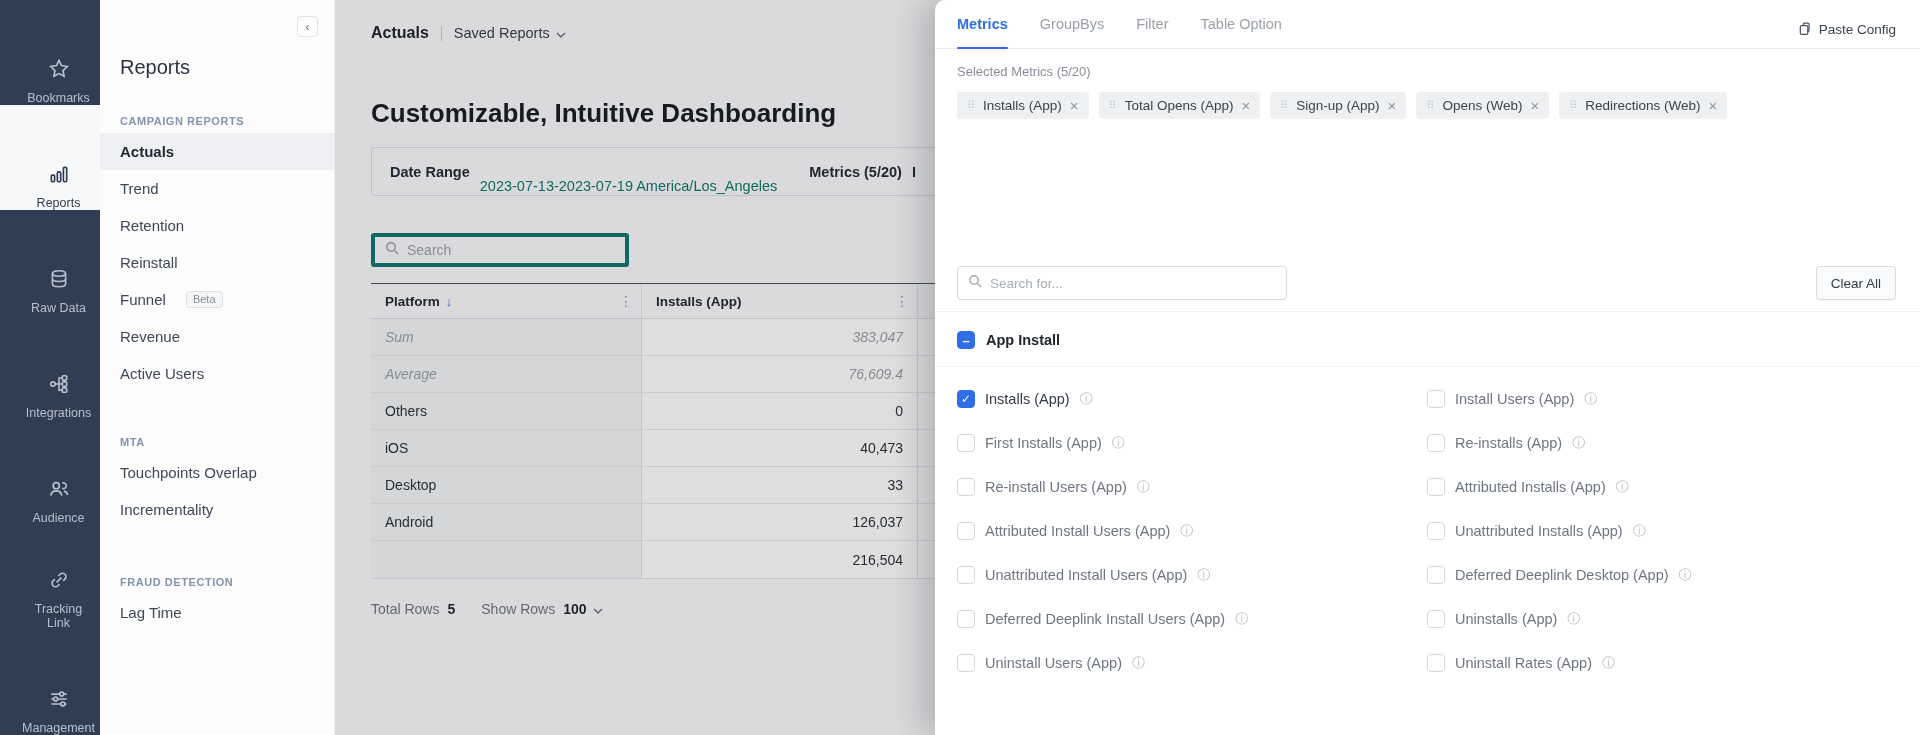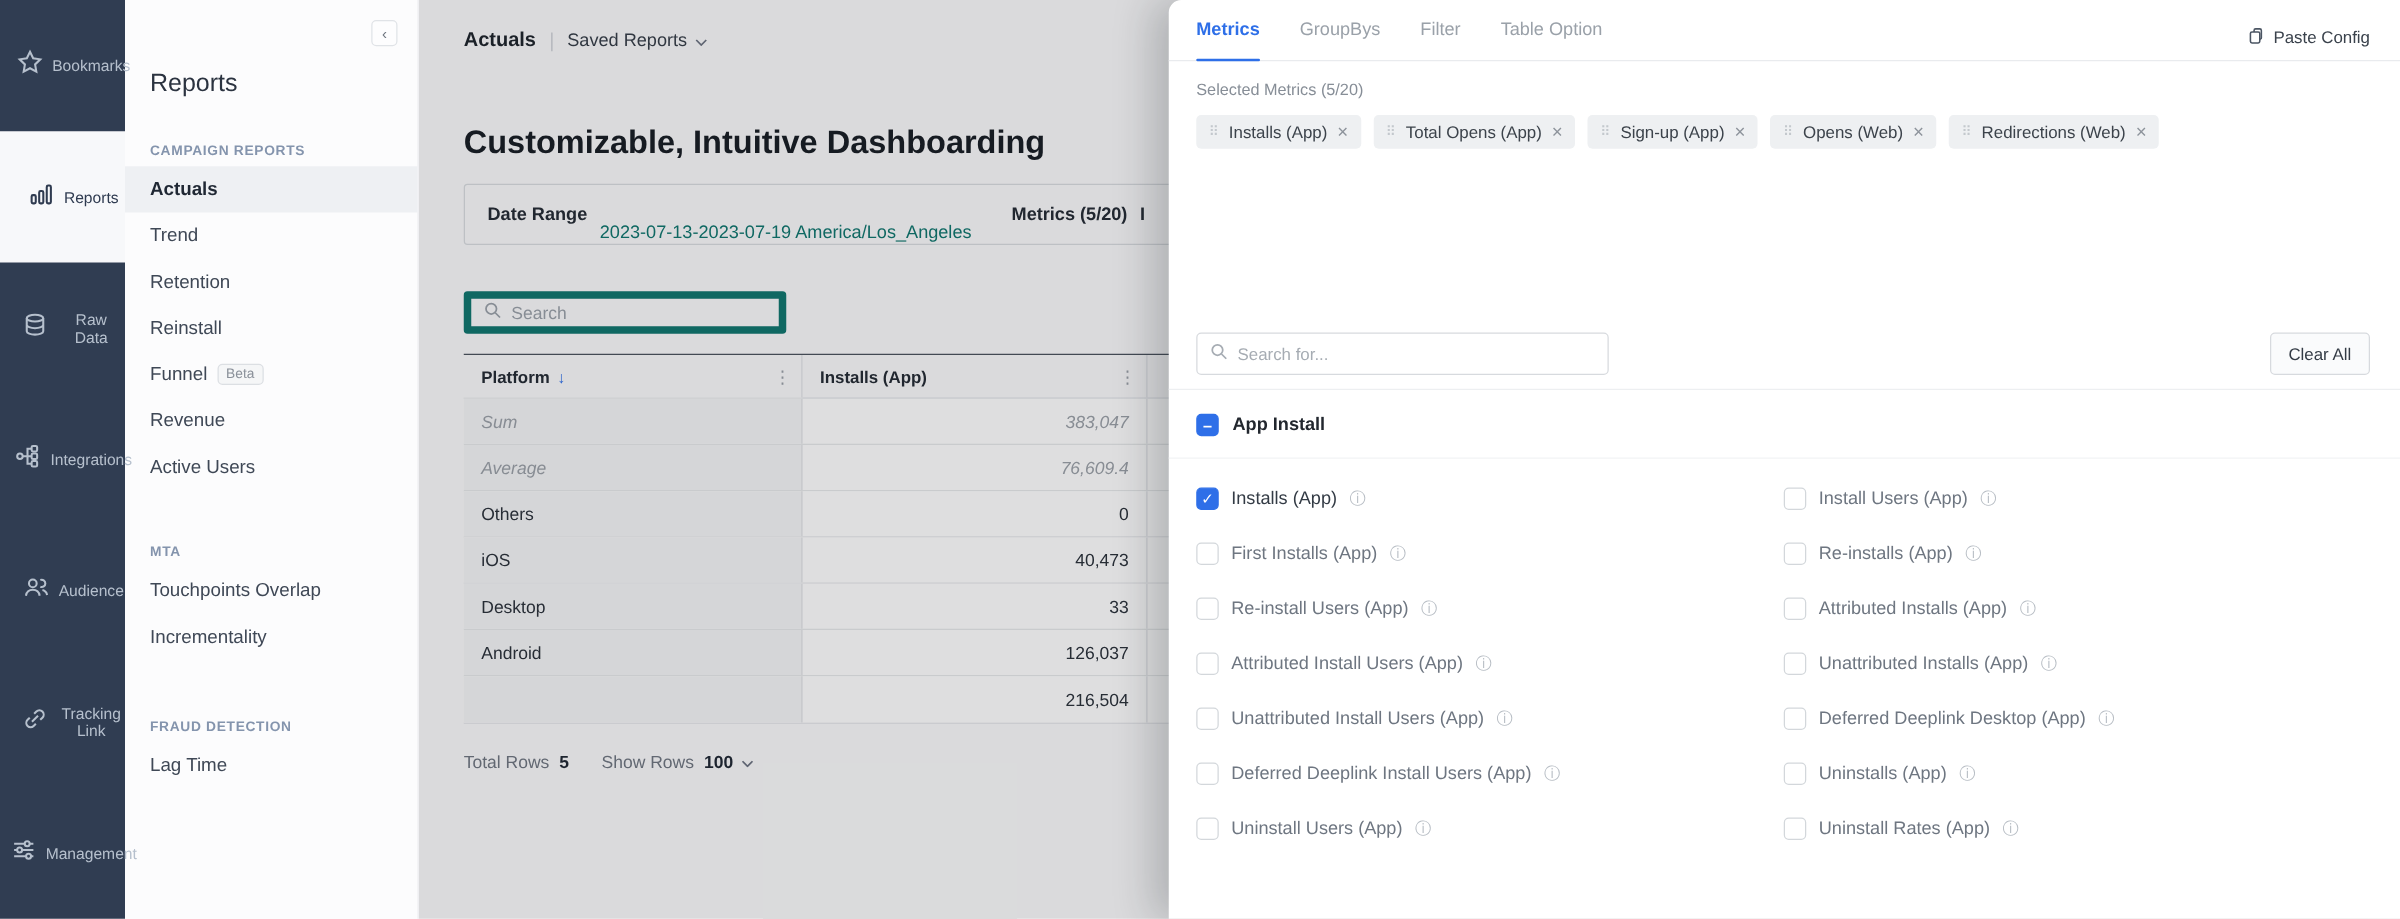--- a/index.html
+++ b/index.html
@@ -1,55 +1,55 @@
 <!DOCTYPE html>
 <html><head>
 <meta charset="utf-8">
 <style>
   * { margin:0; padding:0; box-sizing:border-box; }
   html,body { width:1920px; height:735px; overflow:hidden; background:#fbfbfc;
     font-family:"Liberation Sans","DejaVu Sans",sans-serif; color:#20262e; }
 
   
   .iconbar { position:absolute; left:0; top:0; width:100px; height:735px; background:#303d52; z-index:20; }
-  .nav-item { height:105px; display:flex; align-items:center; justify-content:center;
+  .nav-item { height:105px; display:flex; flex-direction:column; align-items:center; justify-content:flex-end;
     gap:7px; color:#b6c0cd; cursor:pointer;padding-left:17px; }
   .nav-item .nav-label { font-size:12.5px; line-height:14px; text-align:center; }
   .nav-item svg { stroke:currentColor; fill:none; stroke-width:1.5; }
   .nav-item.active { background:#f7f8fa; color:#2f3b50; }
 
   
   .sidebar { position:absolute; left:100px; top:0; width:235px; height:735px; background:#fcfcfd;
     border-right:1px solid #ececef; z-index:15; }
   .collapse-btn { position:absolute; top:16px; right:16px; width:21px; height:21px; border:1px solid #e0e3e7;
     border-radius:4px; background:#fdfdfe; color:#6f7680; font-size:12px; display:flex; align-items:center;
     justify-content:center; cursor:pointer; }
   .sb-title { margin:56px 0 0 20px; font-size:20px; font-weight:500; color:#2b3340; }
   .sb-heading { margin:36px 0 6px 20px; font-size:11px; font-weight:700; letter-spacing:.05em; color:#8494ad; }
   .sb-heading.gap2 { margin-top:44px; }
   .sb-heading.gap3 { margin-top:48px; }
   .r-item { height:37px; display:flex; align-items:center; padding-left:20px; font-size:15px; color:#3f4856; cursor:pointer; }
   .r-item.active { background:#eef0f3; font-weight:700; color:#1f2733; }
-  .badge { margin-left:8px; font-size:11px; color:#8a9099; background:#f5f6f7; border:1px solid #dcdfe3;
+  .badge { margin-left:20px; font-size:11px; color:#8a9099; background:#f5f6f7; border:1px solid #dcdfe3;
     border-radius:4px; padding:1px 6px 2px; font-weight:400; }
 
   
   .main { position:absolute; left:335px; top:0; right:0; bottom:0; background:#fbfbfc; }
   .topbar { position:absolute; left:36px; top:24px; display:flex; align-items:center; gap:12px; }
   .crumb-current { font-size:16px; font-weight:700; color:#1d232b; }
   .crumb-sep { width:1px; height:15px; background:#c6cad0; }
   .saved-reports { display:flex; align-items:center; gap:6px; font-size:14.5px; color:#353d47; cursor:pointer; }
   .page-title { position:absolute; left:36px; top:98px; font-size:26px; font-weight:700; color:#171c23; }
 
   .config-bar { position:absolute; left:36px; top:147px; width:1530px; height:49px; border:1px solid #d9dce0;
     border-radius:3px; display:flex; align-items:center; gap:10px; padding:0 18px; font-size:14.5px; }
   .cfg-label { font-weight:700; color:#242b34; }
   .cfg-value { color:#0f766e; margin-right:22px;margin-top:28px; }
 
-  .main-search { position:absolute; left:36px; top:233px; width:258px; height:34px; border:6px solid #0f766e;
+  .main-search { position:absolute; left:36px; top:233px; width:258px; height:34px; border:4px solid #0f766e;
     border-radius:3px; display:flex; align-items:center; gap:8px; padding:0 10px; color:#9aa1a9; background:transparent; }
   .main-search input { border:none; outline:none; background:transparent; font-size:14px; color:#3e4650; width:100%; }
   .main-search input::placeholder { color:#9aa1a9; }
 
   
   .table { position:absolute; left:36px; top:283px; width:1530px; border-top:1px solid #4a525c;
     border-bottom:1px solid #e2e4e7; font-size:14px; }
   .trow { display:flex; height:37px; border-bottom:1px solid #e7e9eb; background:#fff; }
   .trow:last-child { border-bottom:none; }
   .thead { height:35px; background:#fbfbfc; border-bottom:1px solid #dfe2e5; }

